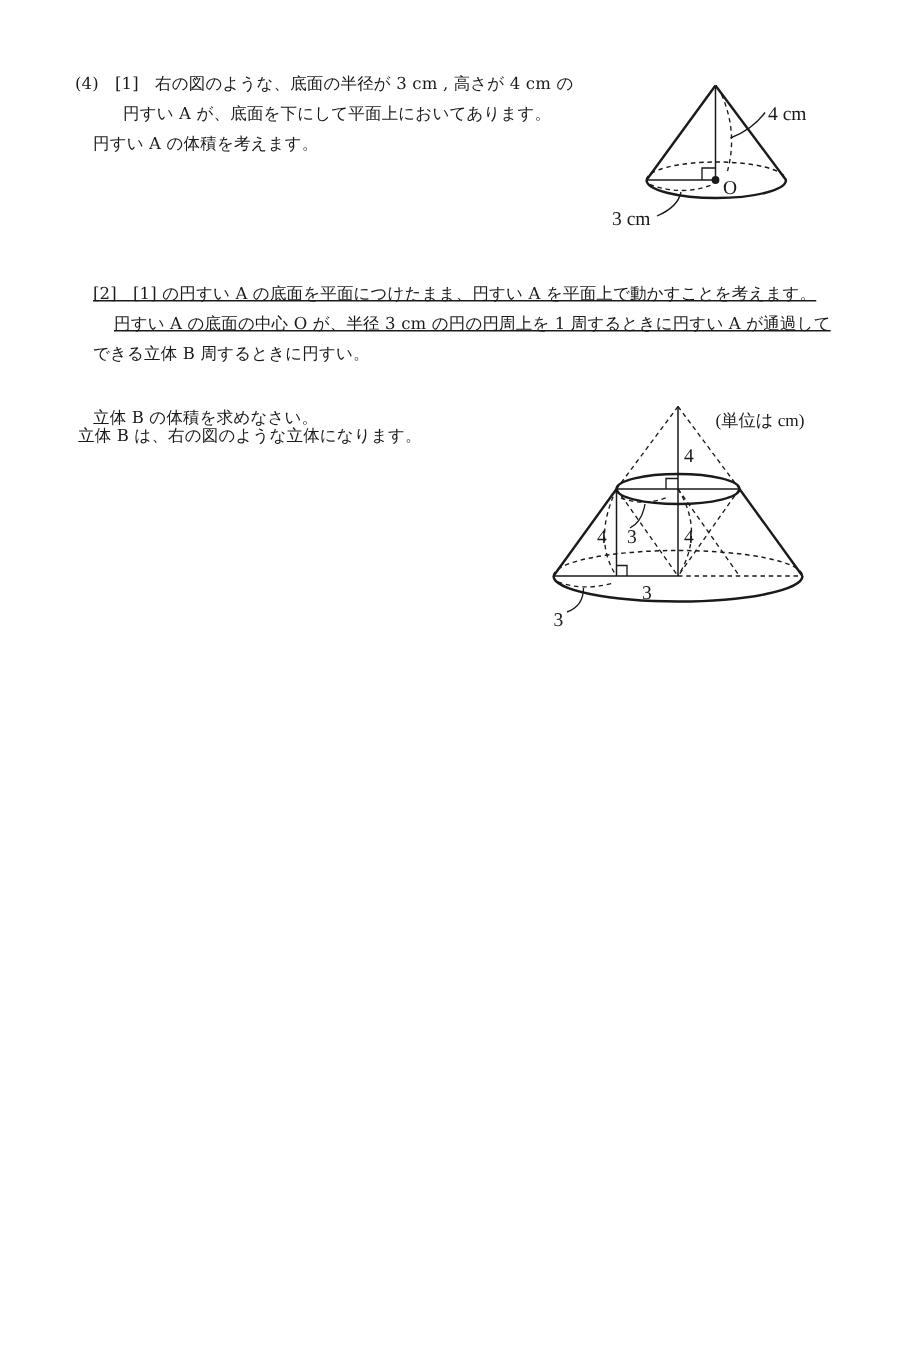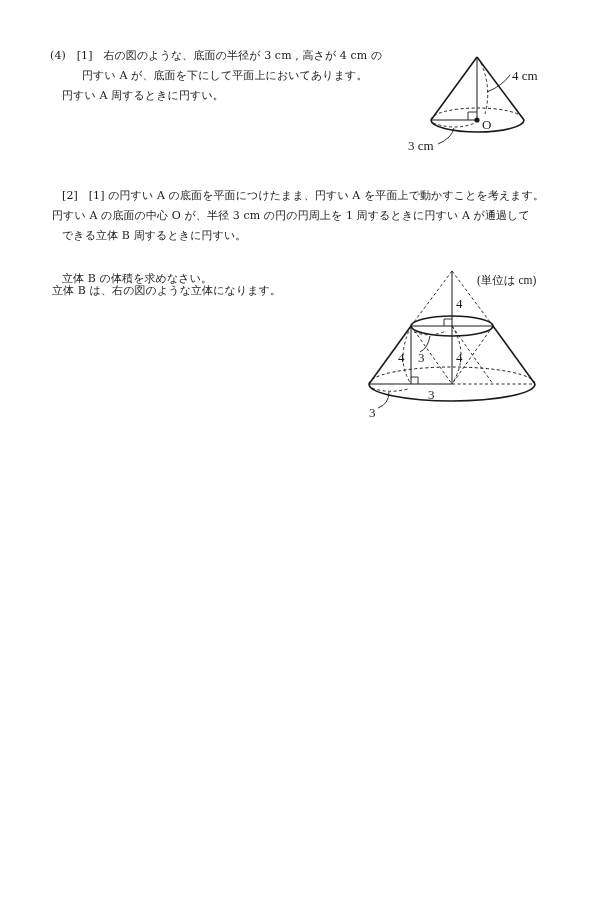--- a/index.html
+++ b/index.html
@@ -11,21 +11,21 @@
   </style>
 </head>
 <body>
 
 <div class="line" style="left:50px; top:48px;">
   <span>(4)</span>&nbsp;&nbsp;
   <span>[1]</span>&nbsp;&nbsp;
   <span>右の図のような、底面の半径が 3 cm , 高さが 4 cm の</span>
 </div>
 <div class="line" style="left:62px; top:68px;margin-left:20px;">円すい A が、底面を下にして平面上においてあります。</div>
-<div class="line" style="left:62px; top:88px;">円すい A 周するときに円すい。</div>
+<div class="line" style="left:62px; top:88px;">円すい A の体積を考えます。</div>
 
 <svg class="fig" width="600" height="900" viewBox="0 0 600 900" style="left:0; top:0; pointer-events:none;">
   <g stroke="#1a1a1a" fill="none" stroke-width="1.4">
 
     <line x1="477" y1="57" x2="431" y2="120" stroke-width="1.6"></line>
     <line x1="477" y1="57" x2="524" y2="120" stroke-width="1.6"></line>
 
     <path d="M431,120 A46.5,12 0 0 1 524,120" stroke-dasharray="3,2.5" stroke-width="1"></path>
 
     <path d="M431,120 A46.5,12 0 0 0 524,120" stroke-width="1.6"></path>
@@ -43,25 +43,25 @@
     <path d="M433,123 Q455,131 475,123" stroke-dasharray="3,2.5" stroke-width="0.9"></path>
 
     <path d="M454,128 Q452,138 438,144" stroke-width="0.9"></path>
   </g>
   <circle cx="477" cy="120" r="2.6" fill="#1a1a1a"></circle>
   <text x="512" y="80" font-size="13">4 cm</text>
   <text x="408" y="150" font-size="13">3 cm</text>
   <text x="482" y="129" font-size="13">O</text>
 </svg>
 
-<div class="line" style="left:62px; top:188px;">
+<div class="line" style="left:62px; top:188px;text-decoration:underline;">
   <span>[2]</span>&nbsp;&nbsp;
   <span>[1] の円すい A の底面を平面につけたまま、円すい A を平面上で動かすことを考えます。</span>
 </div>
-<div class="line" style="left:52px; top:208px;">円すい A の底面の中心 O が、半径 3 cm の円の円周上を 1 周するときに円すい A が通過して</div>
+<div class="line" style="left:76px; top:208px;text-decoration:underline;">円すい A の底面の中心 O が、半径 3 cm の円の円周上を 1 周するときに円すい A が通過して</div>
 <div class="line" style="left:62px; top:228px;">できる立体 B 周するときに円すい。</div>
 
 <div class="line" style="left:52px; top:268px;margin-top:15px;">立体 B は、右の図のような立体になります。</div>
 <div class="line" style="left:62px; top:271px;">立体 B の体積を求めなさい。</div>
 
 <svg class="fig" width="600" height="900" viewBox="0 0 600 900" style="left:0; top:0; pointer-events:none;">
   <g stroke="#1a1a1a" fill="none">
 
     <line x1="452" y1="271" x2="411" y2="326" stroke-dasharray="3,2.5" stroke-width="0.9"></line>
     <line x1="452" y1="271" x2="493" y2="326" stroke-dasharray="3,2.5" stroke-width="0.9"></line>

